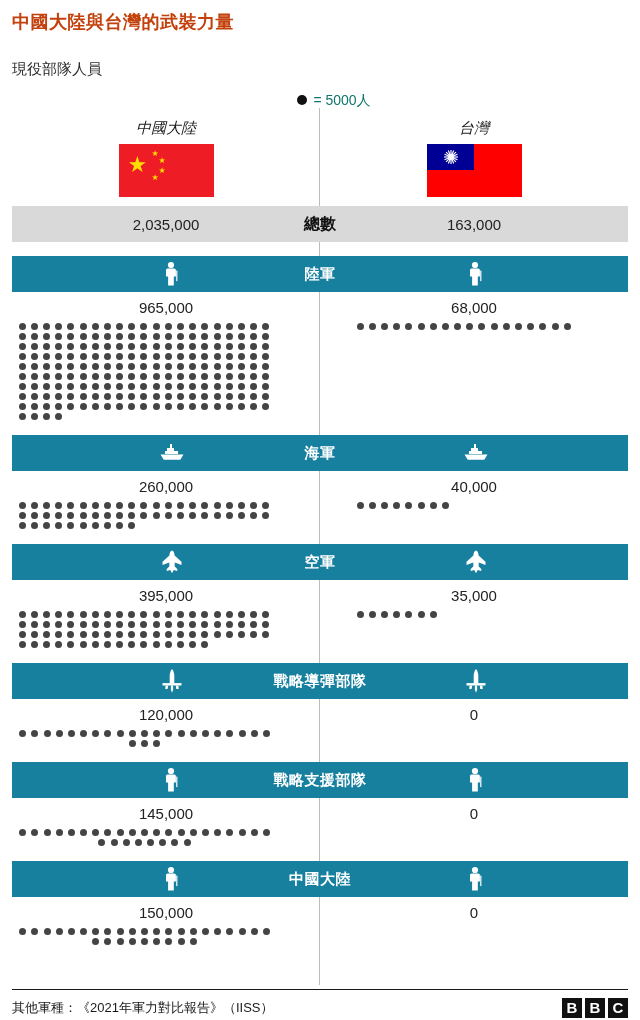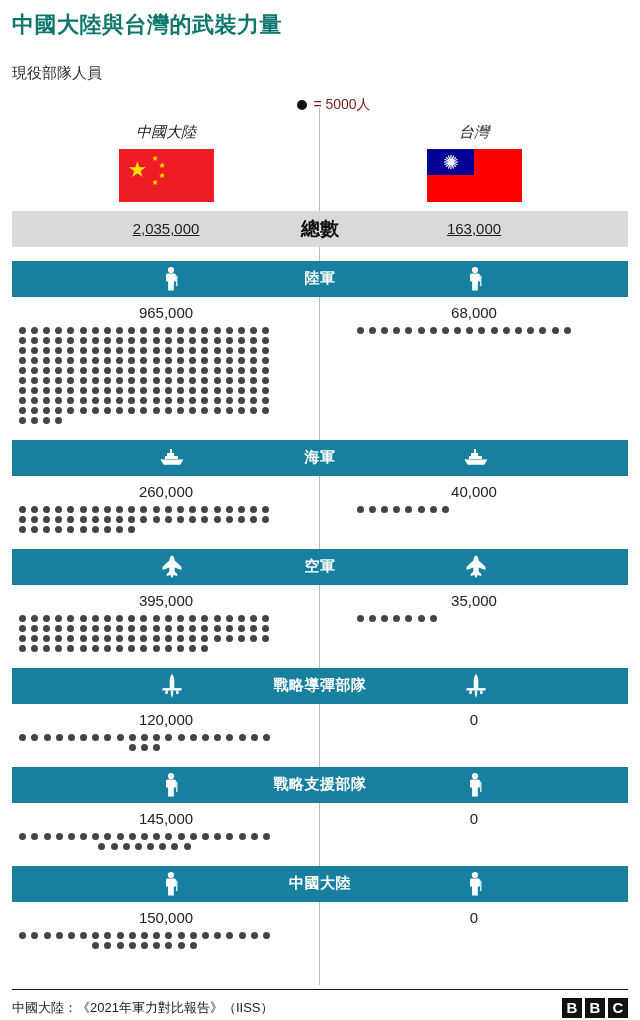--- a/index.html
+++ b/index.html
@@ -18,39 +18,39 @@
   .page {
     position: relative;
     width: 640px;
     height: 1020px;
     box-sizing: border-box;
     padding: 0 12px;
   }
 
   
   .title {
-    font-size: 22px;
+    font-size: 18px;
     font-weight: bold;
     letter-spacing: 0.5px;
-    color: #0f766e;
+    color: #c2410c;
     margin: 12px 0 0 0;
     line-height: 1.2;
   }
   .subtitle {
     font-size: 15px;
     color: #2b2b2b;
     margin: 26px 0 0 0;
     line-height: 1.2;
   }
 
   .legend {
     margin-top: 14px;
     text-align: center;
     font-size: 14px;
-    color: #7f1d1d;
+    color: #0f766e;
     height: 20px;
     padding-left: 28px;
   }
   .legend-dot {
     display: inline-block;
     width: 10px;
     height: 10px;
     border-radius: 50%;
     background: #111111;
     vertical-align: middle;
@@ -130,33 +130,32 @@
 
   
   .total-row {
     margin-top: 9px;
     height: 36px;
     background: #d9d9d9;
     display: flex;
     align-items: center;
     position: relative;
     z-index: 1;
-    text-decoration: underline;
   }
   .total-cell {
     width: 50%;
     text-align: center;
     font-size: 15px;
     color: #222222;
   }
   .total-label {
     position: absolute;
     left: 0; right: 0;
     text-align: center;
-    font-size: 19px;
+    font-size: 16px;
     font-weight: bold;
     color: #111111;
   }
 
   
   .branch { position: relative; z-index: 1; }
   .band {
     margin-top: 14px;
     height: 36px;
     background: #17809f;
@@ -938,21 +937,21 @@
             <span class="dot"></span>
             <span class="dot"></span>
           </div>
           <div class="dotfield right"></div>
         </div>
       </div>
     </div>
 
   <div class="footer-rule"></div>
   <div class="footer">
-    <div class="source">中國大陸：《2021年軍力對比報告》（IISS）</div>
+    <div class="source">其他軍種：《2021年軍力對比報告》（IISS）</div>
     <div class="bbc-logo">
       <div class="bbc-block">B</div>
       <div class="bbc-block">B</div>
       <div class="bbc-block">C</div>
     </div>
   </div>
 
 </div>
 
 </body></html>

